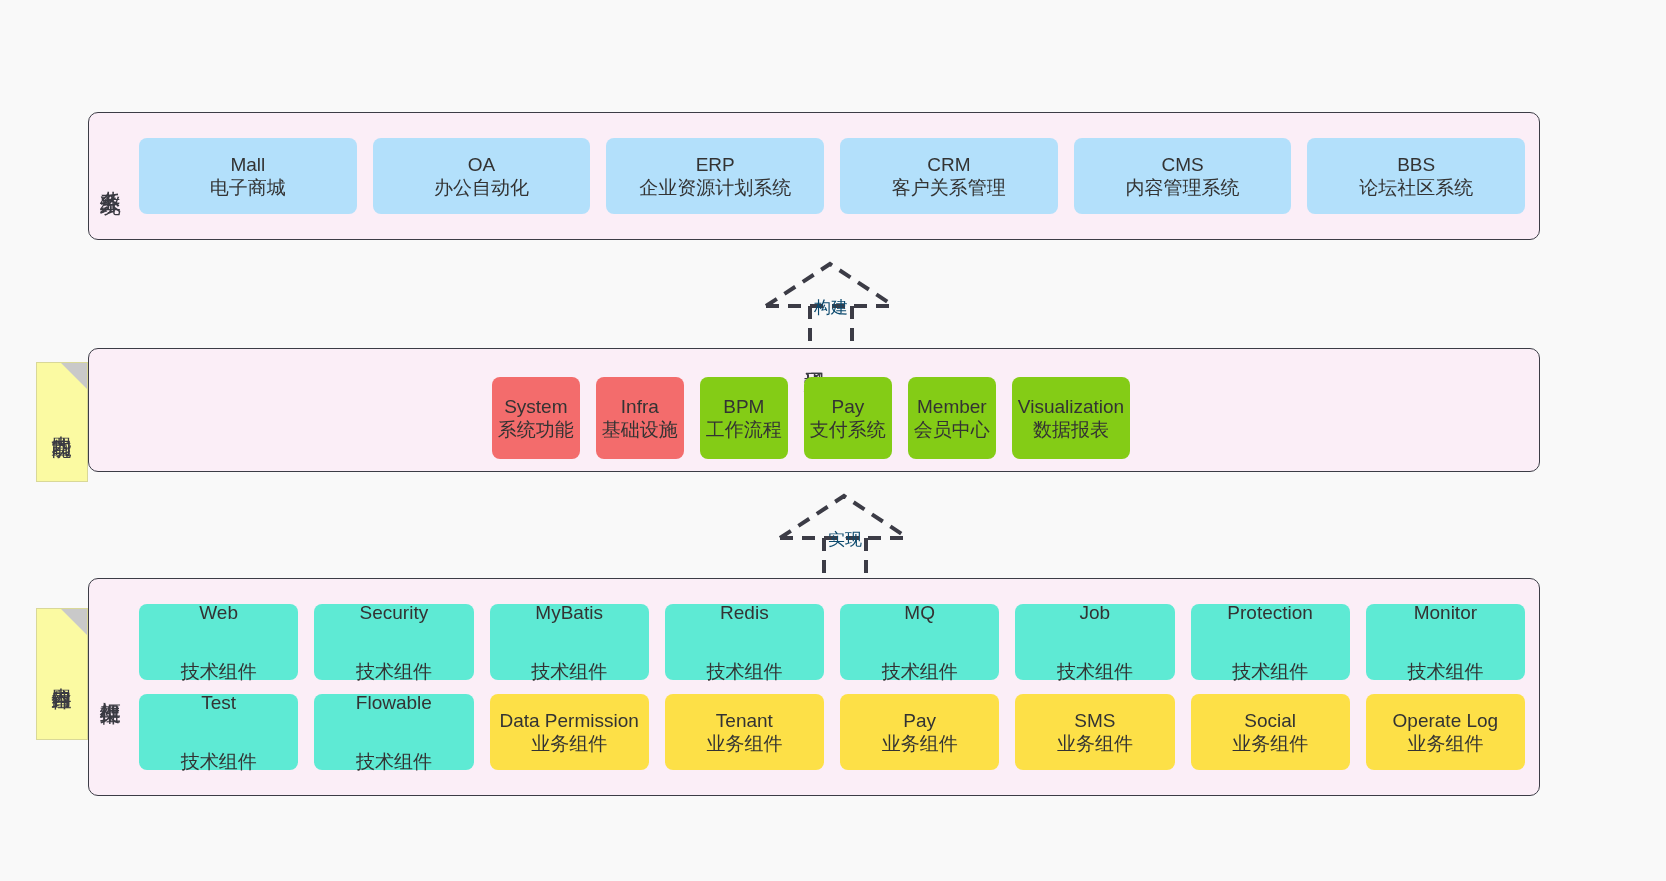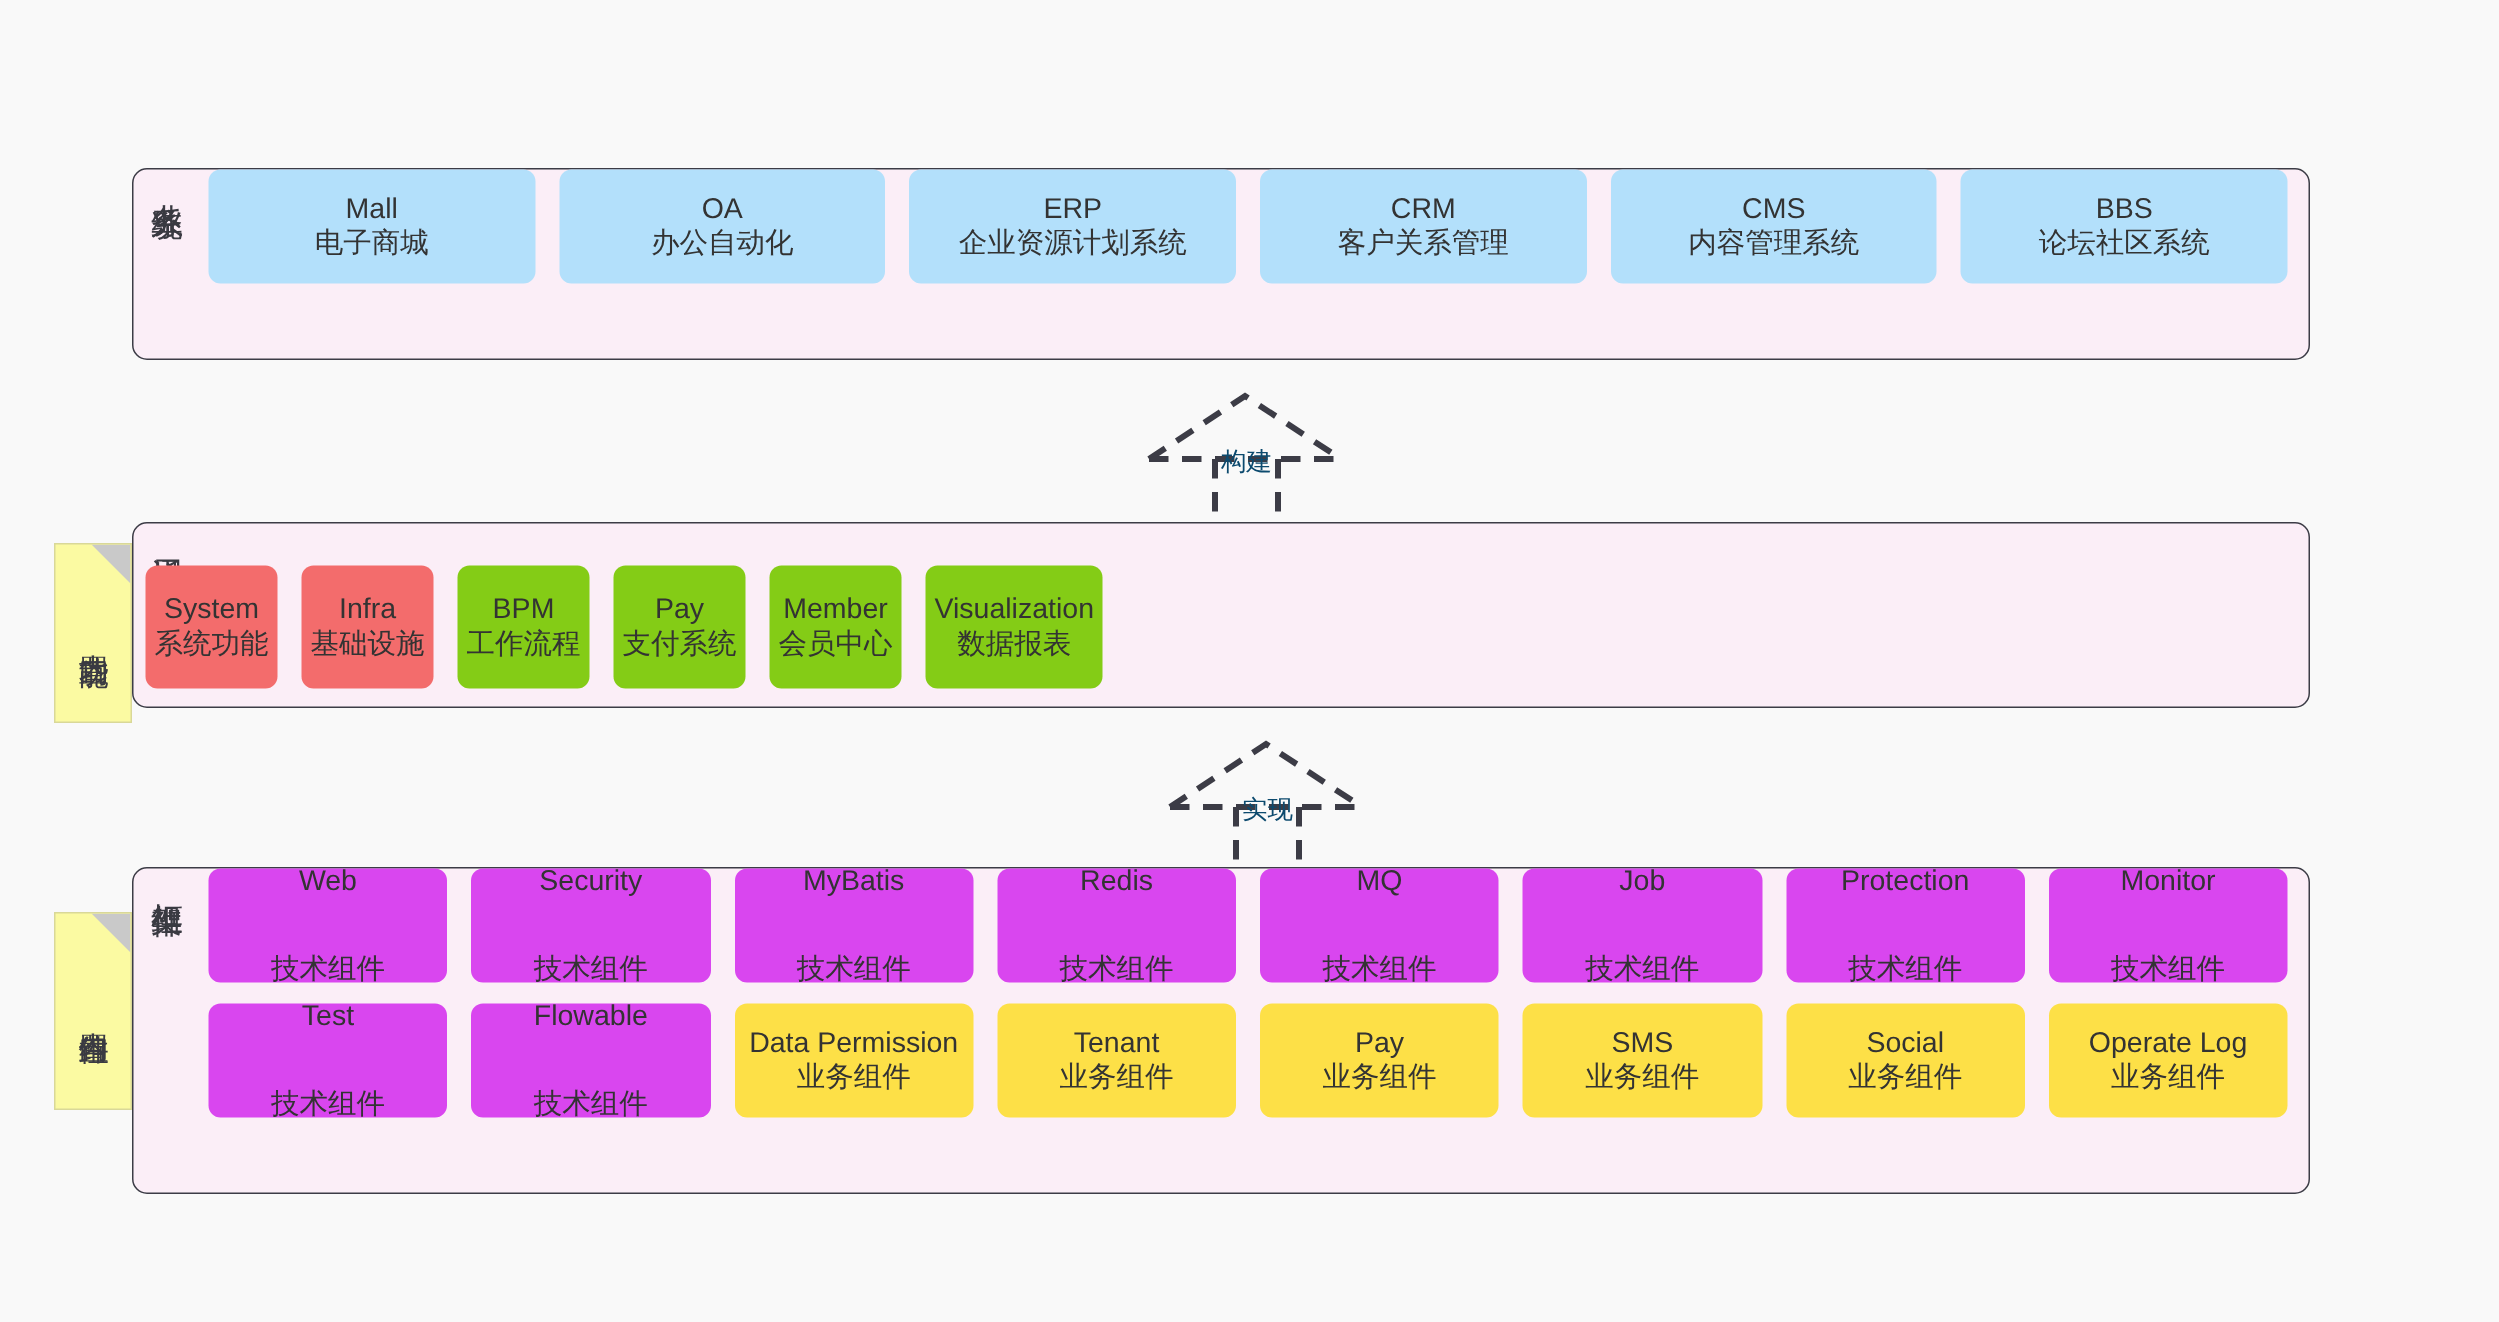--- a/index.html
+++ b/index.html
@@ -22,21 +22,21 @@
   }
 
   
   .layer {
     position: absolute;
     box-sizing: border-box;
     background: #fbeef7;
     border: 1.6px solid #3c3c46;
     border-radius: 10px;
     display: flex;
-    align-items: flex-start;
+    align-items: center;
   }
 
   .layer-title {
     flex: 0 0 auto;
     width: 42px;
     display: flex;
     align-items: center;
     justify-content: center;
     font-size: 21px;
     letter-spacing: 1px;
@@ -79,21 +79,21 @@
   .node .n-sub   { font-size: 19px; }
 
   .h-biz   { height: 76px; }
   .h-mod   { height: 82px; }
   .h-fw    { height: 76px; }
 
   
   .c-blue        { background: #b3e0fb; }
   .c-red         { background: #f36c6c; }
   .c-pink        { background: #84cc16; }
-  .c-green       { background: #d946ef; gap: 36px; }
+  .c-green       { background: #5eead4; gap: 36px; }
   .c-green-light { background: #fde047; }
 
   
   .sticky {
     position: absolute;
     background: #fbfaa2;
     border: 1px solid #d9d898;
     box-sizing: border-box;
     display: flex;
     align-items: center;

